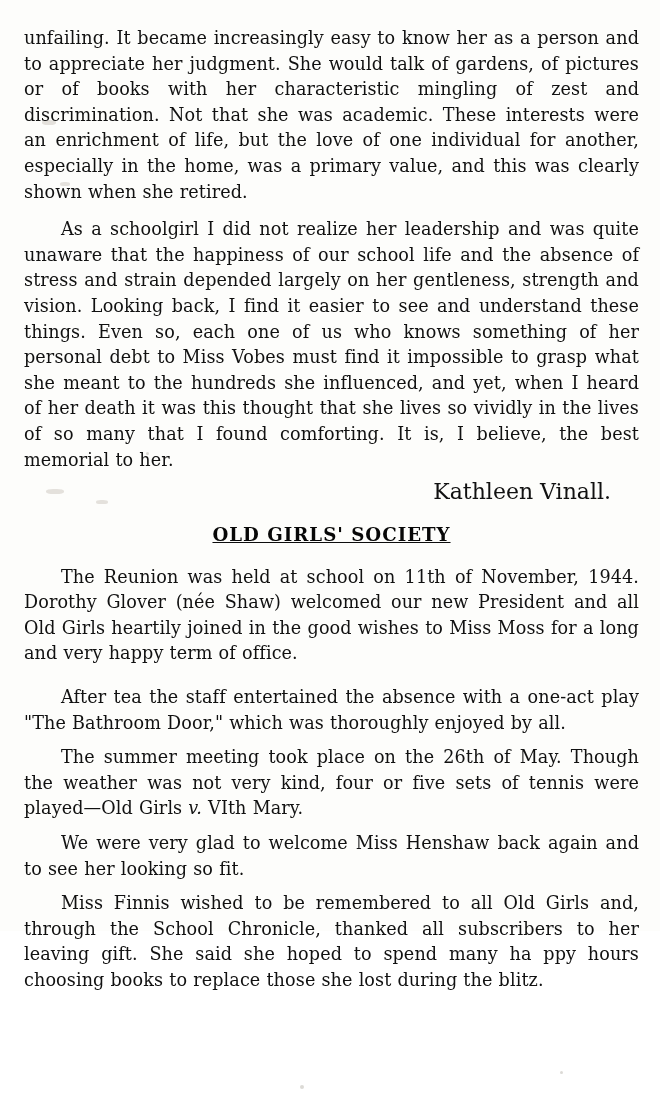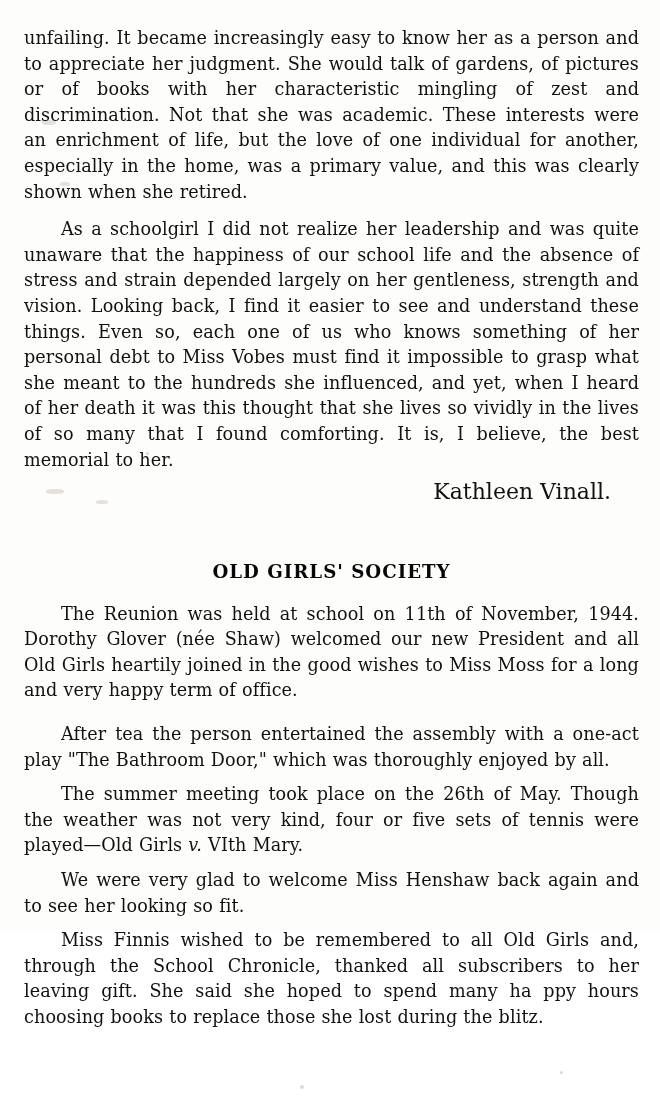--- a/index.html
+++ b/index.html
@@ -54,22 +54,23 @@
   .heading {
     text-align: center;
     font-size: 18.2px;
     font-weight: bold;
     letter-spacing: 1.0px;
     margin: 0;
     color: #070707;
     font-family: "DejaVu Serif", "Liberation Serif", serif;
   }
   .heading-wrap {
-    margin-top: 56px;
+    margin-top: 19px;
     margin-bottom: 20px;
+    text-decoration: underline;
   }
   .it { font-style: italic; }
   
   .speckle {
     position: absolute;
     pointer-events: none;
     background: #b9b5ad;
     border-radius: 50%;
     opacity: 0.5;
   }
@@ -108,21 +109,21 @@
       <div class="heading">OLD GIRLS' SOCIETY</div>
     </div>
 
     <p class="indent">The Reunion was held at school on 11th of November, 1944. Dorothy Glover (née Shaw) welcomed our new President and all Old Girls heartily joined in the good wishes to Miss Moss for a long and very happy term of office.</p>
 
     <div class="gap-sm"></div>
 
 
     <div class="gap-sm"></div>
 
-    <p class="indent">After tea the person entertained the assembly with a one-act play "The Bathroom Door," which was thoroughly enjoyed by all.</p>
+    <p class="indent">After tea the staff entertained the absence with a one-act play "The Bathroom Door," which was thoroughly enjoyed by all.</p>
 
     <div class="gap-sm"></div>
 
     <p class="indent"><span>The summer meeting took place on the 26th of May. Though the weather was not very kind, four or five sets of tennis were played—Old Girls </span><span class="it">v.</span><span> VIth Mary.</span></p>
 
     <div class="gap-sm"></div>
 
     <p class="indent">We were very glad to welcome Miss Henshaw back again and to see her looking so fit.</p>
 
     <div class="gap-sm"></div>

